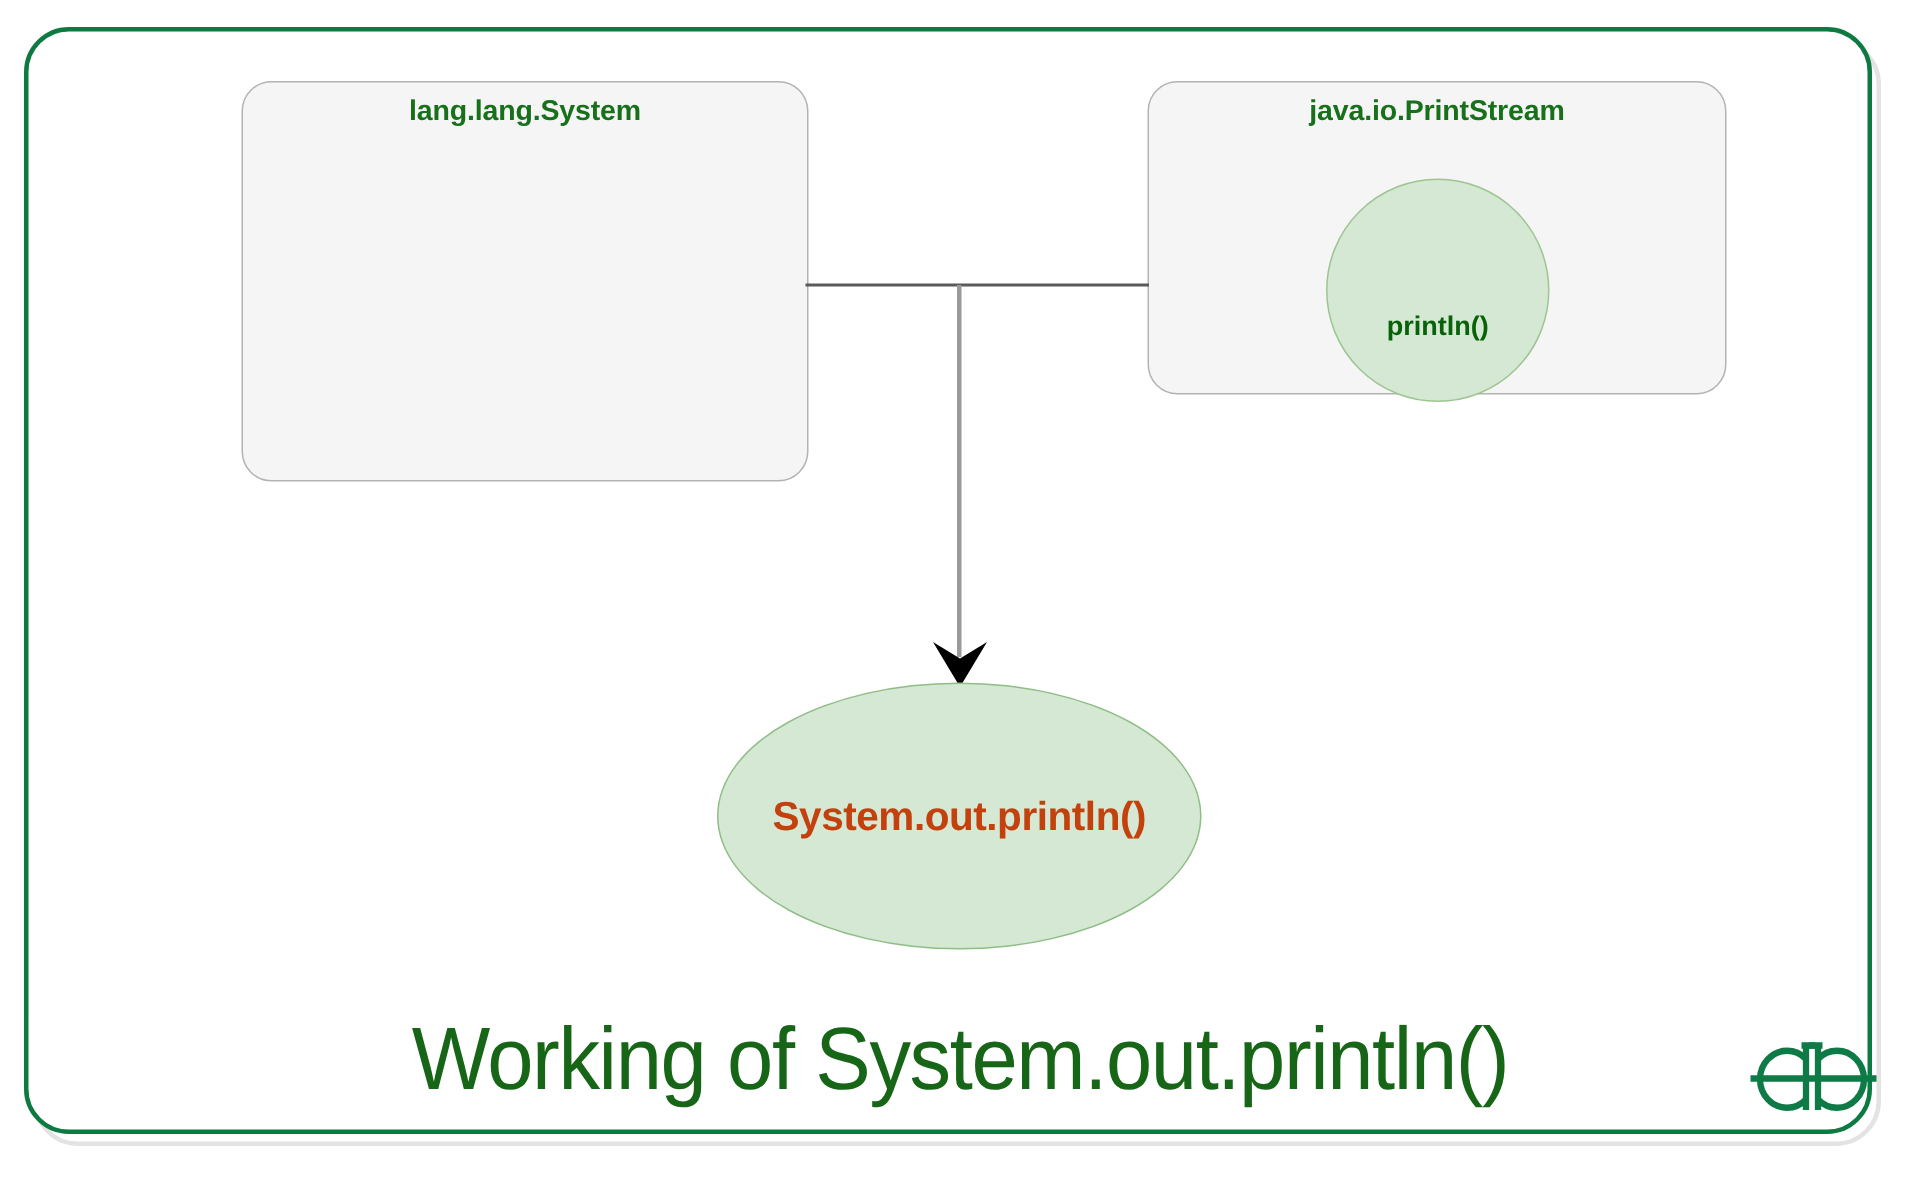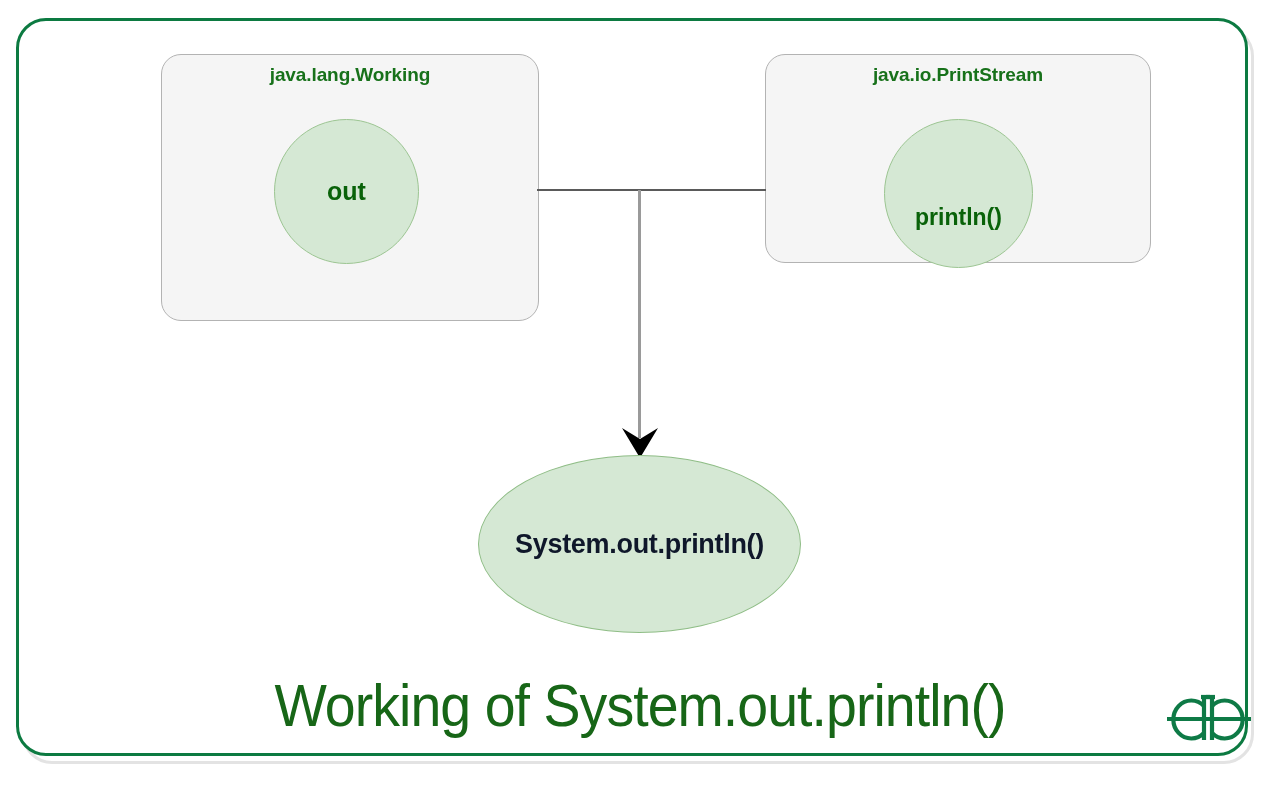--- a/index.html
+++ b/index.html
@@ -81,21 +81,21 @@
   }
   #circle-out     { left: 274px; top: 119px; width: 145px; height: 145px; }
   #circle-println { left: 884px; top: 119px; width: 149px; height: 149px; }
 
   .member-label {
     font-size: 25px;
     font-weight: bold;
     color: #096209;
     white-space: nowrap;
   }
-  #circle-println .member-label { font-size: 23px; margin-top: 48px; }
+  #circle-println .member-label { font-size: 18px; margin-top: 48px; }
 
   
   .conn-h {
     position: absolute;
     left: 537px;
     top: 189px;
     width: 229px;
     height: 2px;
     background: #5a5a5a;
   }
@@ -126,21 +126,21 @@
     border: 1px solid #8fbd86;
     border-radius: 50%;
     box-sizing: border-box;
     display: flex;
     align-items: center;
     justify-content: center;
   }
   #result-ellipse .result-label {
     font-size: 27px;
     font-weight: bold;
-    color: #0f172a;
+    color: #c2410c;
     white-space: nowrap;
     letter-spacing: -0.3px;
   }
 
   
   #caption {
     position: absolute;
     left: 0;
     top: 672px;
     width: 1280px;
@@ -164,24 +164,21 @@
 </style>
 </head>
 <body>
 
 <div id="canvas">
 
   <div class="frame-shadow"></div>
   <div class="frame-green"></div>
 
   <div class="class-box" id="box-system">
-    <div class="class-title">java.lang.Working</div>
-  </div>
-  <div class="member-circle" id="circle-out">
-    <span class="member-label">out</span>
+    <div class="class-title">lang.lang.System</div>
   </div>
 
   <div class="class-box" id="box-stream">
     <div class="class-title">java.io.PrintStream</div>
   </div>
   <div class="member-circle" id="circle-println">
     <span class="member-label">println()</span>
   </div>
 
   <div class="conn-h"></div>

